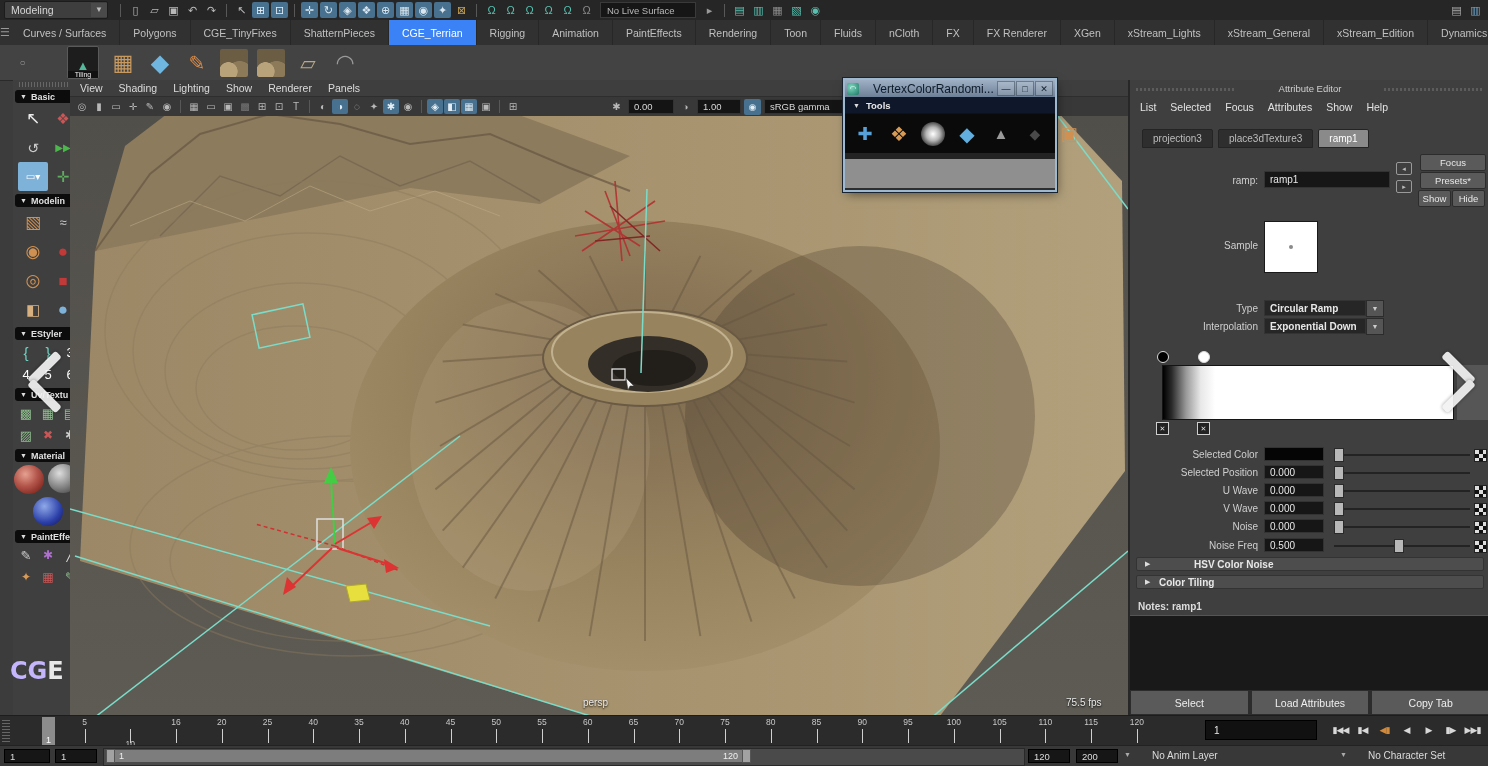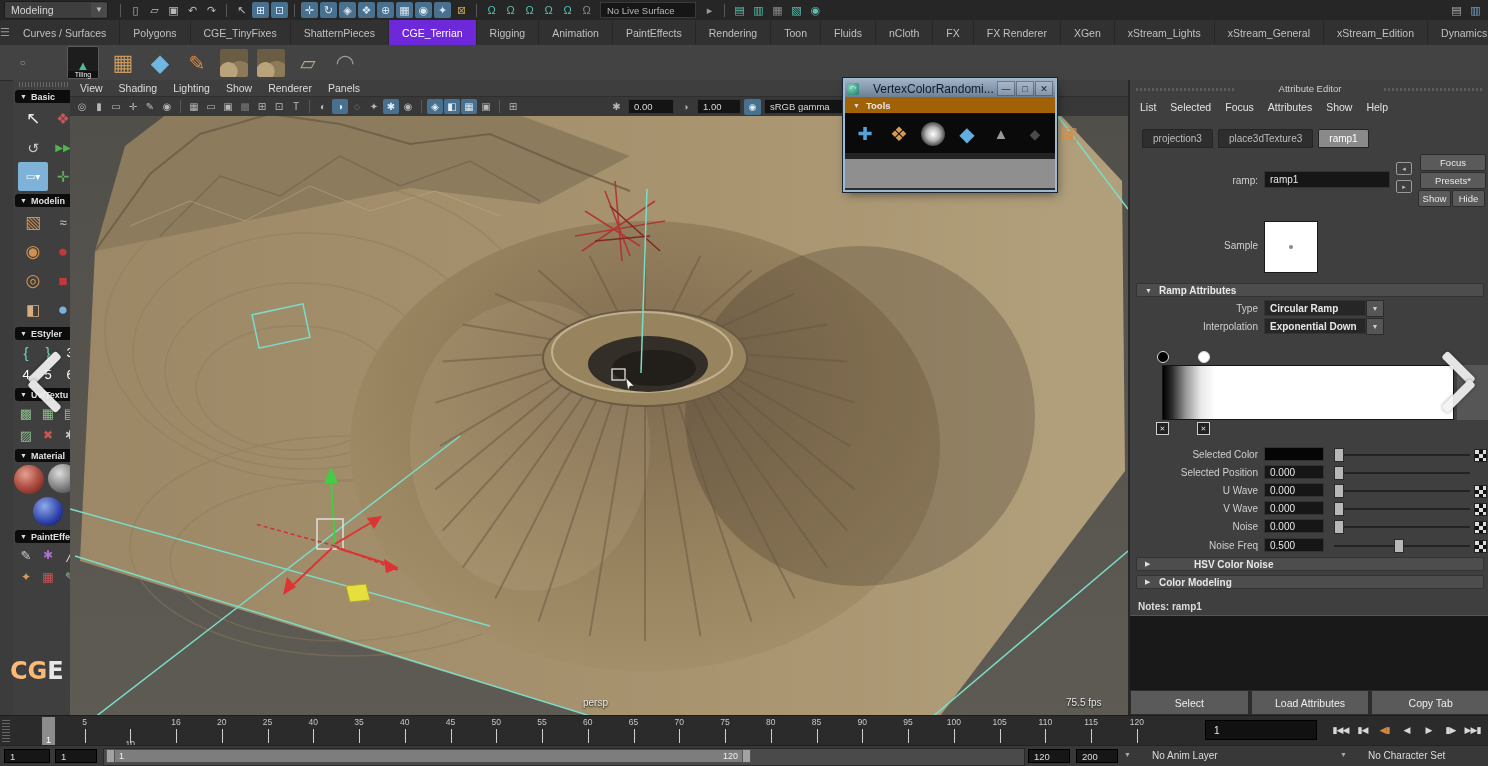--- a/index.html
+++ b/index.html
@@ -20,21 +20,21 @@
   #nls-field{width:88px;height:14px;background:#161616;border:1px solid #3a3a3a;color:#b8b8b8;
              font-size:9.5px;display:flex;align-items:center;padding-left:6px;margin:0 3px;}
   #top-right-icons{position:absolute;right:4px;top:2px;display:flex;gap:2px;}
   
   #shelf-tabs-bar{left:0;top:20px;width:1488px;height:25px;background:#313131;border-bottom:1px solid #242424;
                   display:flex;align-items:center;}
   #shelf-menu-icon{width:22px;text-align:center;color:#999;font-size:11px;}
   #shelf-tabs{display:flex;height:100%;align-items:stretch;flex:1;}
   .shelf-tab{display:flex;align-items:center;padding:0 13px;font-size:10.5px;color:#c0c0c0;
              border-right:1px solid #272727;white-space:nowrap;}
-  .shelf-tab.active{background:#6d28d9;color:#fff;}
+  .shelf-tab.active{background:#3b82f6;color:#fff;}
   
   #shelf-row{left:0;top:45px;width:1488px;height:35px;background:#434343;border-bottom:1px solid #2a2a2a;
              display:flex;align-items:center;}
   #tiling-btn{width:30px;height:31px;margin-left:36px;background:#1d1d1d;border:1px solid #5a5a5a;
               display:flex;flex-direction:column;align-items:center;justify-content:flex-end;border-radius:2px;}
   #tiling-btn .mt{font-size:13px;color:#55b89a;line-height:10px;}
   #tiling-btn .lb{font-size:7px;color:#eee;background:#111;width:100%;text-align:center;}
   #shelf-items{display:flex;align-items:center;gap:9px;margin-left:10px;}
   #shelf-items .icon{width:28px;height:28px;font-size:20px;}
   .terrain-thumb{width:30px;height:15px;border-radius:2px;background:
@@ -47,21 +47,21 @@
   .tb-head .tri{font-size:7px;color:#ddd;margin:0 4px 0 5px;}
   .tb-grid{display:flex;flex-wrap:wrap;justify-content:center;}
   .tb-grid .icon{width:30px;height:29px;font-size:17px;}
   .tb-grid .sm{width:22px;height:22px;font-size:13px;}
   .mat-sphere{width:52px;height:52px;border-radius:50%;margin:2px 0;
      background:radial-gradient(circle at 38% 32%,#e5a190,#b2544a 45%,#7e241c 85%);}
   .mat-sphere-sm{width:22px;height:22px;border-radius:50%;margin:1px 4px;
      background:radial-gradient(circle at 38% 32%,#ddd,#777 60%,#333);}
   .mat-sphere-sm.blue{background:radial-gradient(circle at 38% 32%,#8fa9e8,#2b3fa8 60%,#14114e);}
   #cge-logo{left:10px;top:657px;font-size:24px;font-weight:bold;font-family:"DejaVu Sans",sans-serif;letter-spacing:0;}
-  #cge-logo .r{color:#fdba74;}#cge-logo .w{color:#e8e8e8;}
+  #cge-logo .r{color:#c4b5fd;}#cge-logo .w{color:#e8e8e8;}
   
   #viewport{left:70px;top:80px;width:1058px;height:635px;background:#6d28d9;}
   #vp-menubar{left:0;top:0;width:1058px;height:17px;background:#3e3e3e;display:flex;align-items:center;
               gap:16px;padding-left:10px;border-bottom:1px solid #2e2e2e;box-sizing:border-box;}
   .vp-menu{font-size:10.5px;color:#dcdcdc;}
   #vp-toolbar{left:0;top:17px;width:1058px;height:19px;background:#383838;display:flex;align-items:center;
               border-bottom:1px solid #262626;}
   #vp-icons{display:flex;align-items:center;gap:1px;padding-left:4px;}
   #vp-icons .icon{width:16px;height:15px;font-size:10px;}
   .blue-on{background:#47718f;color:#e4eef5 !important;}
@@ -73,21 +73,21 @@
   
   #floatwin{left:845px;top:80px;width:210px;height:110px;background:#2e2e2e;z-index:10;
             box-shadow:0 0 0 2px #9db8cf,0 0 0 3px #1a2430,2px 4px 10px rgba(0,0,0,.5);}
   #fw-title{height:17px;background:linear-gradient(#9fb0c4,#6d8097);display:flex;align-items:center;padding:0 2px;}
   #fw-title .ttl{font-size:12px;color:#0d1b2a;font-weight:normal;margin-left:14px;flex:1;
                  white-space:nowrap;overflow:hidden;}
   .fw-btn{width:16px;height:13px;display:flex;align-items:center;justify-content:center;
           font-size:9px;color:#13222f;border:1px solid rgba(20,35,50,.4);margin-left:1px;background:rgba(255,255,255,.15);}
   #fw-maya{width:12px;height:12px;border-radius:2px;background:radial-gradient(circle at 35% 35%,#7fd8c0,#1d7a66);
            color:#eafff8;font-size:8px;display:flex;align-items:center;justify-content:center;}
-  #fw-tools-head{height:16px;background:#a16207;display:flex;align-items:center;border-bottom:1px solid #111;}
+  #fw-tools-head{height:16px;background:#0f172a;display:flex;align-items:center;border-bottom:1px solid #111;}
   #fw-tools-head .tri{font-size:7px;color:#ddd;margin:0 6px 0 8px;}
   #fw-tools-head .lb{font-size:9.5px;font-weight:bold;color:#e6e6e6;}
   #fw-strip{height:39px;background:#0a0a0a;display:flex;align-items:center;gap:10px;padding-left:8px;}
   #fw-strip .icon{width:24px;height:24px;font-size:18px;}
   .glow-sphere{width:18px;height:18px;border-radius:50%;
      background:radial-gradient(circle,#ffffff,#b5b5b5 40%,#3a3a3a 75%,#0a0a0a);}
   #fw-bottom{height:29px;background:#8f8f8f;border-top:6px solid #232323;}
   
   #ae{left:1128px;top:80px;width:360px;height:635px;background:#3f3f3f;border-left:2px solid #272727;box-sizing:border-box;}
   #ae-title{left:0;top:0;width:360px;height:17px;display:flex;align-items:center;justify-content:center;
@@ -564,24 +564,20 @@
     <div class="ae-label" style="left:60px;top:95px;width:68px;">ramp:</div>
     <div class="ae-field" style="left:134px;top:91px;width:126px;height:17px;">ramp1</div>
     <div class="conn-icon" style="left:266px;top:82px;">◂</div>
     <div class="conn-icon" style="left:266px;top:100px;">▸</div>
 
     <div class="ae-label" style="left:60px;top:160px;width:68px;">Sample</div>
     <div class="abs" style="left:134px;top:141px;width:52px;height:50px;background:#fff;border:1px solid #1a1a1a;">
       <div class="abs" style="left:24px;top:23px;width:4px;height:4px;border-radius:50%;background:#8a8a8a;"></div>
     </div>
 
-    <div class="ae-sec" style="top:203px;">
-      <span class="tri">▼</span>
-      <span class="lb">Ramp Attributes</span>
-    </div>
     <div class="ae-label" style="left:40px;top:223px;width:88px;">Type</div>
     <div class="ae-field" style="left:134px;top:220px;width:102px;height:16px;font-weight:bold;background:#262626;">Circular Ramp</div>
     <div class="dd-btn" style="left:236px;top:220px;">▼</div>
     <div class="ae-label" style="left:30px;top:241px;width:98px;">Interpolation</div>
     <div class="ae-field" style="left:134px;top:238px;width:102px;height:16px;font-weight:bold;background:#262626;">Exponential Down</div>
     <div class="dd-btn" style="left:236px;top:238px;">▼</div>
 
     <div id="ramp-widget" class="abs"></div>
     <div class="ramp-dot" style="left:27px;top:271px;background:#000;"></div>
     <div class="ramp-dot" style="left:68px;top:271px;background:#fff;"></div>
@@ -632,21 +628,21 @@
           <div class="checker"></div>
         </div>
       </div>
 
     <div class="ae-sec" style="top:477px;gap:35px;">
       <span class="tri">▶</span>
       <span class="lb">HSV Color Noise</span>
     </div>
     <div class="ae-sec" style="top:495px;">
       <span class="tri">▶</span>
-      <span class="lb">Color Modeling</span>
+      <span class="lb">Color Tiling</span>
     </div>
     <div class="abs" style="left:8px;top:521px;font-size:10px;font-weight:bold;color:#ddd;">Notes: ramp1</div>
     <div id="ae-notes-box" class="abs"></div>
     <div id="ae-bottom" class="abs">
         <div class="ae-bot-btn">Select</div>
         <div class="ae-bot-btn">Load Attributes</div>
         <div class="ae-bot-btn">Copy Tab</div>
       </div>
   </div>
 

